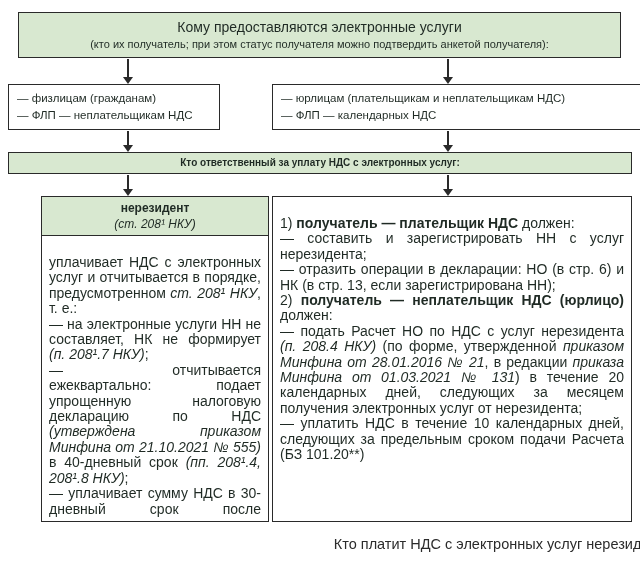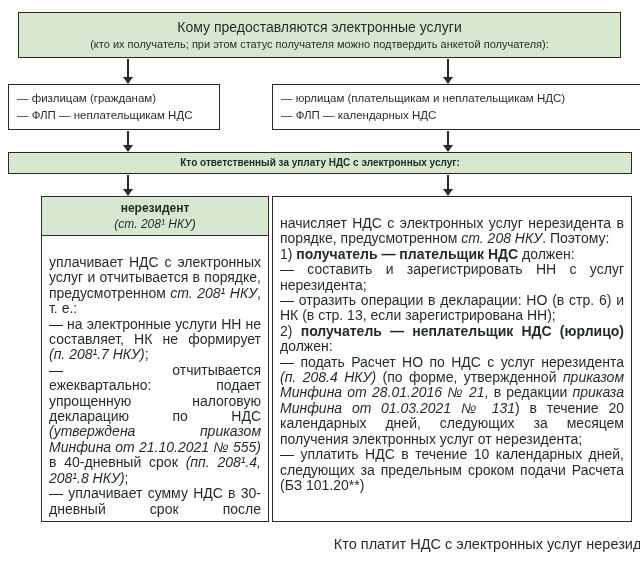--- a/index.html
+++ b/index.html
@@ -102,21 +102,20 @@
     <div class="col-body">
         <div class="para"><span>уплачивает НДС с электронных услуг и отчитывается в порядке, предусмотренном </span><span class="i">ст. 208¹ НКУ</span><span>, т. е.:</span></div>
         <div class="para"><span>— на электронные услуги НН не составляет, НК не формирует </span><span class="i">(п. 208¹.7 НКУ)</span><span>;</span></div>
         <div class="para"><span>— отчитывается ежеквартально: подает упрощенную налоговую декларацию по НДС </span><span class="i">(утверждена приказом Минфина от 21.10.2021 № 555)</span><span> в 40-дневный срок </span><span class="i">(пп. 208¹.4, 208¹.8 НКУ)</span><span>;</span></div>
         <div class="para"><span>— уплачивает сумму НДС в 30-дневный срок после предельного срока подачи декларации на валютный счет </span><span class="i">(п. 208¹.9 НКУ)</span></div>
       </div>
   </div>
 
   <div class="box col col-right">
     <div class="col-body">
-        <div class="para"><span>начисляет НДС с электронных услуг нерезидента в порядке, предусмотренном </span><span class="i">ст. 208 НКУ</span><span>. Поэтому:</span></div>
         <div class="para"><span>1) </span><span class="b">получатель — плательщик НДС</span><span> должен:</span></div>
         <div class="para"><span>— составить и зарегистрировать НН с услуг нерезидента;</span></div>
         <div class="para"><span>— отразить операции в декларации: НО (в стр. 6) и НК (в стр. 13, если зарегистрирована НН);</span></div>
         <div class="para"><span>2) </span><span class="b">получатель — неплательщик НДС (юрлицо)</span><span> должен:</span></div>
         <div class="para"><span>— подать Расчет НО по НДС с услуг нерезидента </span><span class="i">(п. 208.4 НКУ)</span><span> (по форме, утвержденной </span><span class="i">приказом Минфина от 28.01.2016 № 21</span><span>, в редакции </span><span class="i">приказа Минфина от 01.03.2021 № 131</span><span>) в течение 20 календарных дней, следующих за месяцем получения электронных услуг от нерезидента;</span></div>
         <div class="para"><span>— уплатить НДС в течение 10 календарных дней, следующих за предельным сроком подачи Расчета (БЗ 101.20**)</span></div>
       </div>
   </div>
 
   <div class="caption">Кто платит НДС с электронных услуг нерезидента</div>

